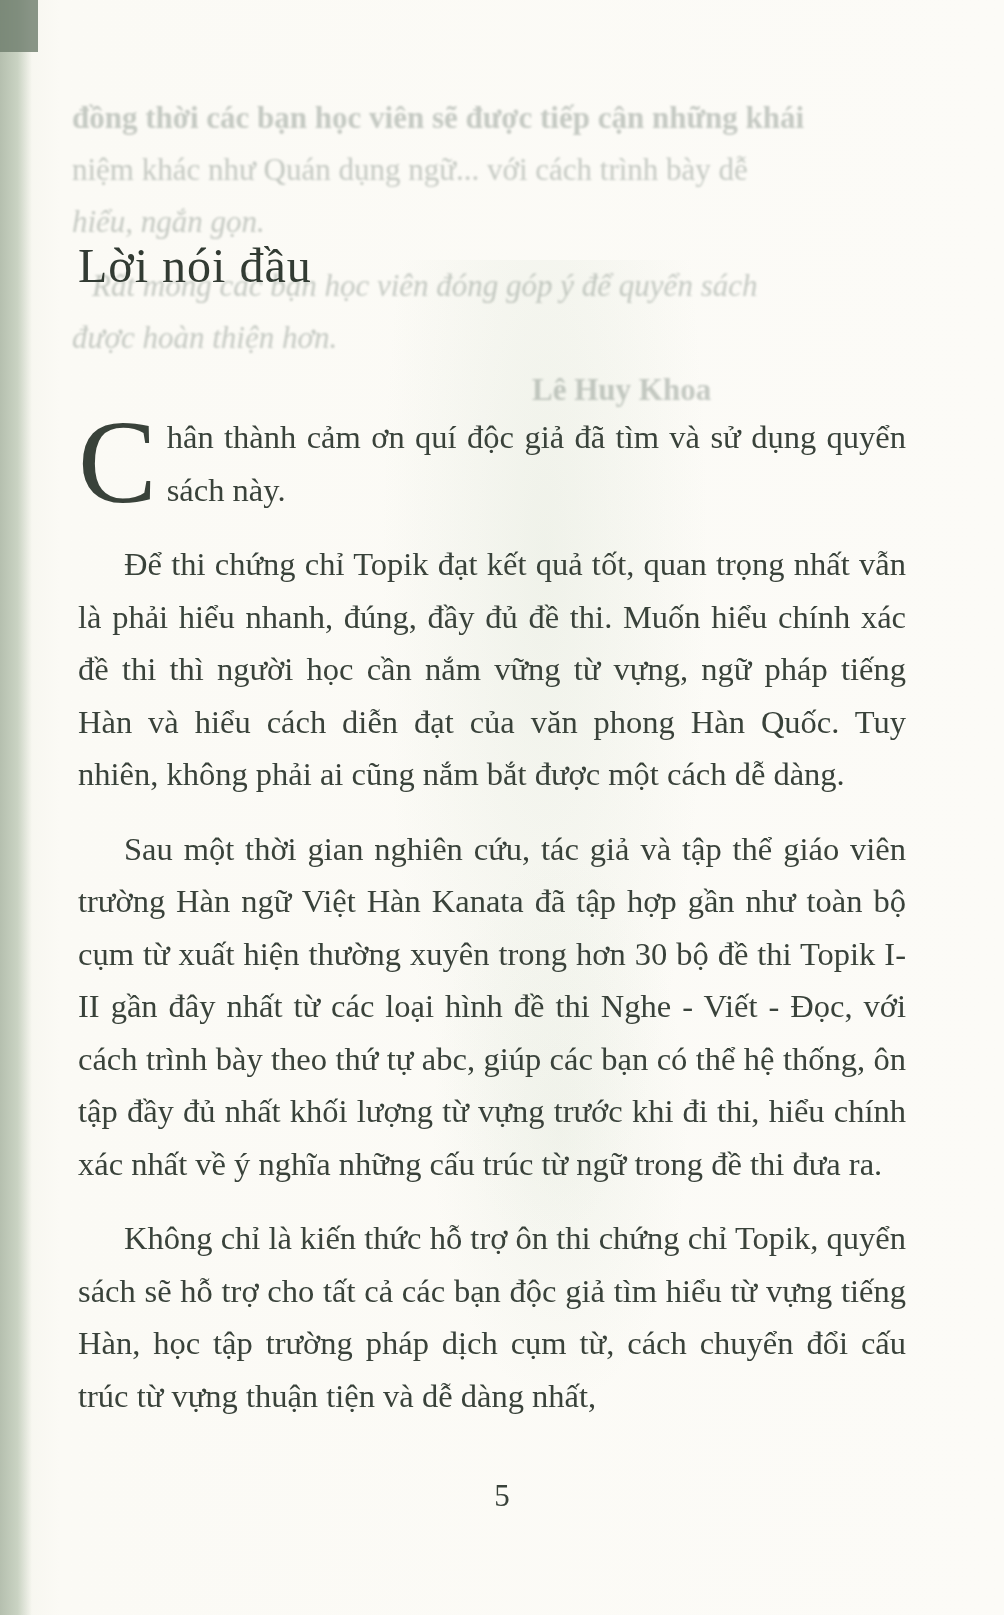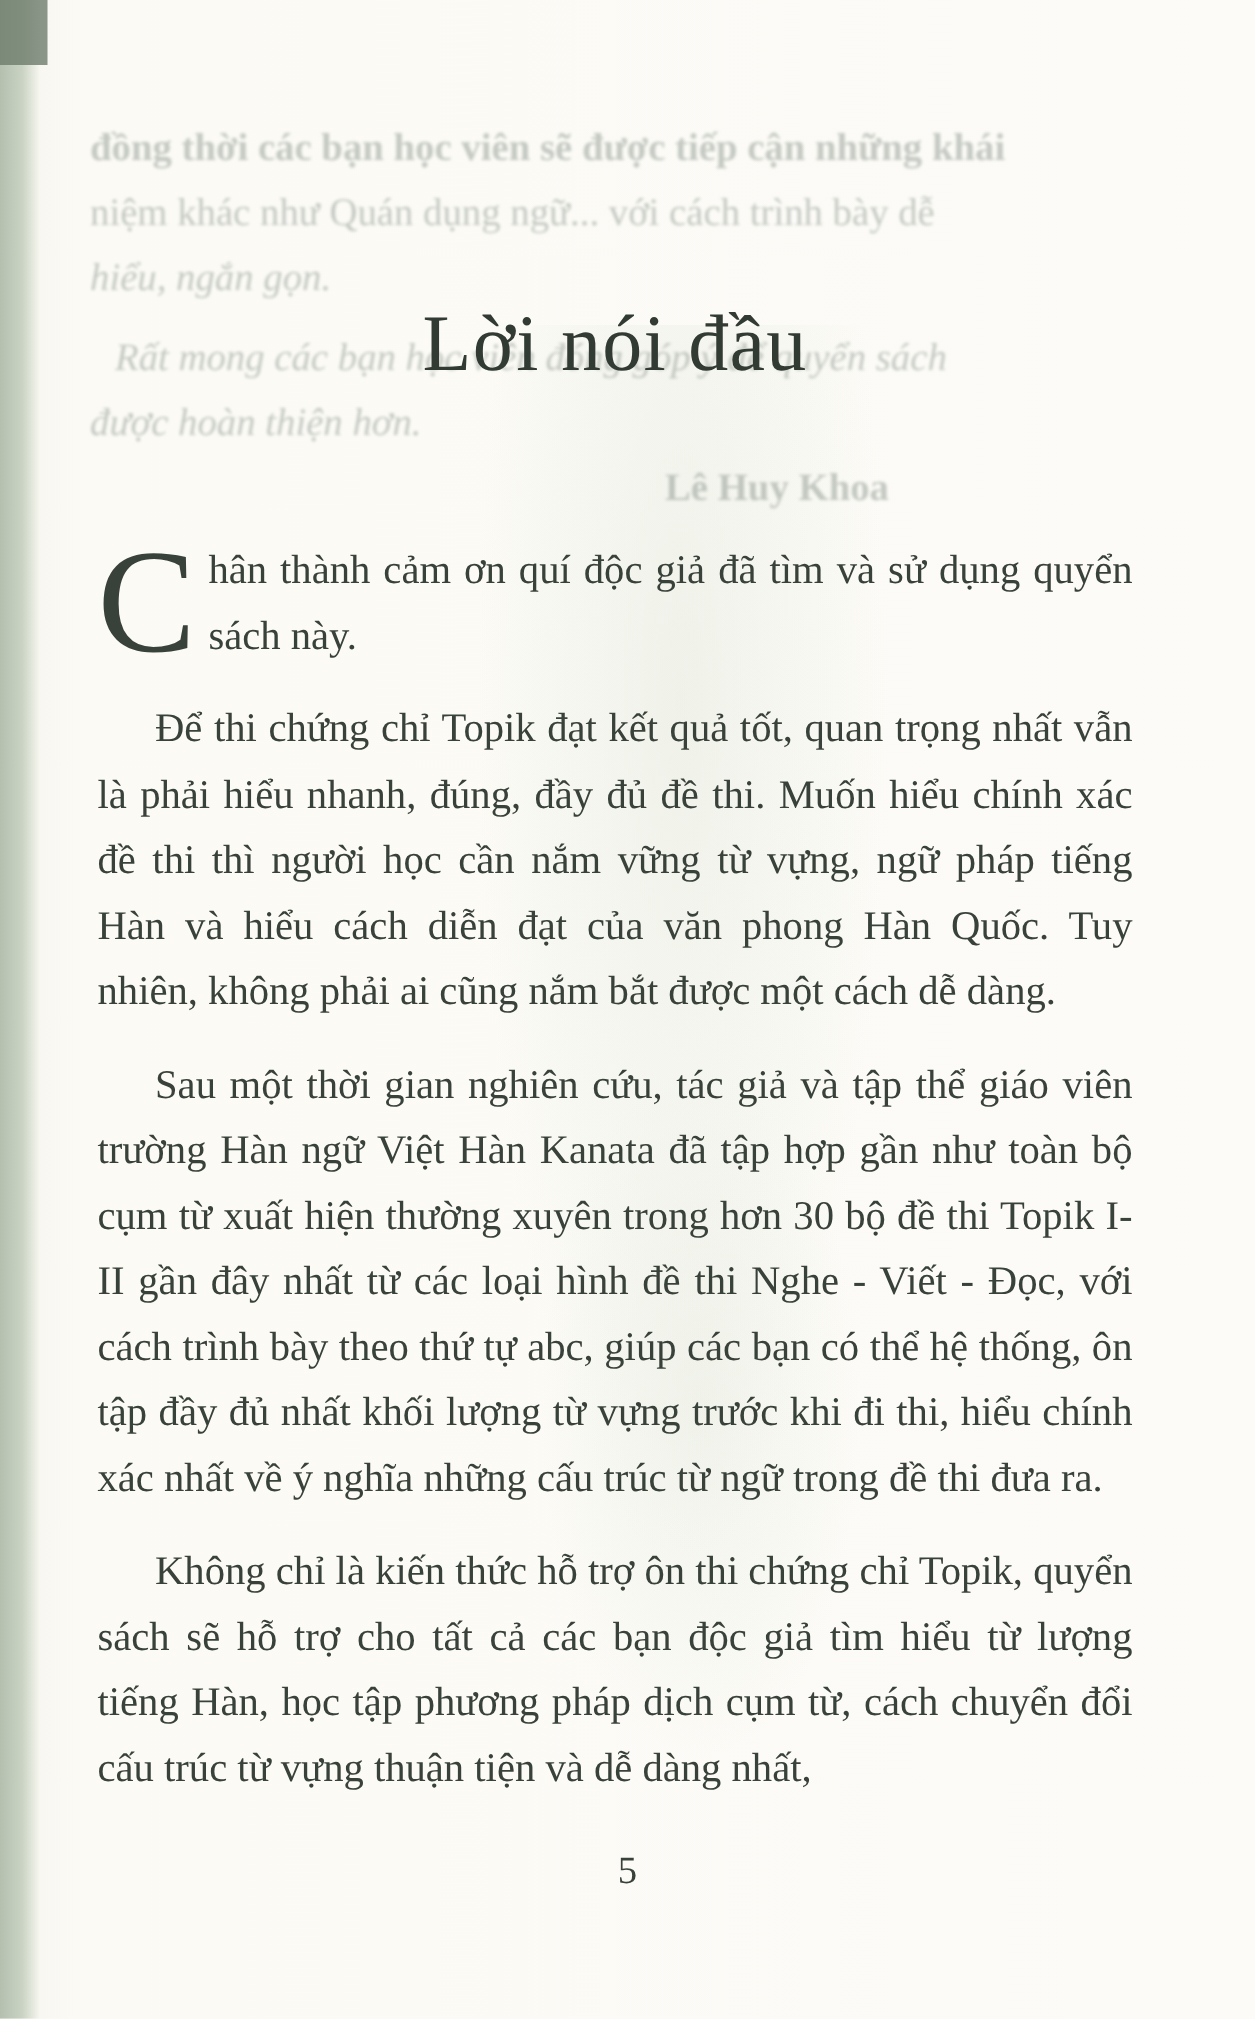--- a/index.html
+++ b/index.html
@@ -69,22 +69,21 @@
 
   .content {
     position: relative;
     z-index: 2;
     padding: 0 98px 0 78px;
     color: #39423a;
   }
   .title {
     margin: 0;
     padding-top: 238px;
-    text-align: center;
-    font-size: 64px;
+    font-size: 48px;
     font-weight: normal;
     color: #323b33;
     letter-spacing: 1px;
   }
   .body-text {
     margin-top: 118px;
     font-size: 32.5px;
     line-height: 52.5px;
     text-align: justify;
   }
@@ -133,19 +132,19 @@
   </div>
 
   <div class="content">
     <h1 class="title">Lời nói đầu</h1>
 
     <div class="body-text">
       <p class="opening"><span class="drop-cap">C</span><span>hân thành cảm ơn quí độc giả đã tìm và sử dụng quyển sách này.</span></p>
 
       <p>Để thi chứng chỉ Topik đạt kết quả tốt, quan trọng nhất vẫn là phải hiểu nhanh, đúng, đầy đủ đề thi. Muốn hiểu chính xác đề thi thì người học cần nắm vững từ vựng, ngữ pháp tiếng Hàn và hiểu cách diễn đạt của văn phong Hàn Quốc. Tuy nhiên, không phải ai cũng nắm bắt được một cách dễ dàng.</p>
       <p>Sau một thời gian nghiên cứu, tác giả và tập thể giáo viên trường Hàn ngữ Việt Hàn Kanata đã tập hợp gần như toàn bộ cụm từ xuất hiện thường xuyên trong hơn 30 bộ đề thi Topik I-II gần đây nhất từ các loại hình đề thi Nghe - Viết - Đọc, với cách trình bày theo thứ tự abc, giúp các bạn có thể hệ thống, ôn tập đầy đủ nhất khối lượng từ vựng trước khi đi thi, hiểu chính xác nhất về ý nghĩa những cấu trúc từ ngữ trong đề thi đưa ra.</p>
-      <p>Không chỉ là kiến thức hỗ trợ ôn thi chứng chỉ Topik, quyển sách sẽ hỗ trợ cho tất cả các bạn độc giả tìm hiểu từ lượng tiếng Hàn, học tập phương pháp dịch cụm từ, cách chuyển đổi cấu trúc từ vựng thuận tiện và dễ dàng nhất,</p>
+      <p>Không chỉ là kiến thức hỗ trợ ôn thi chứng chỉ Topik, quyển sách sẽ hỗ trợ cho tất cả các bạn độc giả tìm hiểu từ vựng tiếng Hàn, học tập trường pháp dịch cụm từ, cách chuyển đổi cấu trúc từ vựng thuận tiện và dễ dàng nhất,</p>
     </div>
   </div>
 
   <div class="page-number">5</div>
 
 </div>
 
 </body></html>

